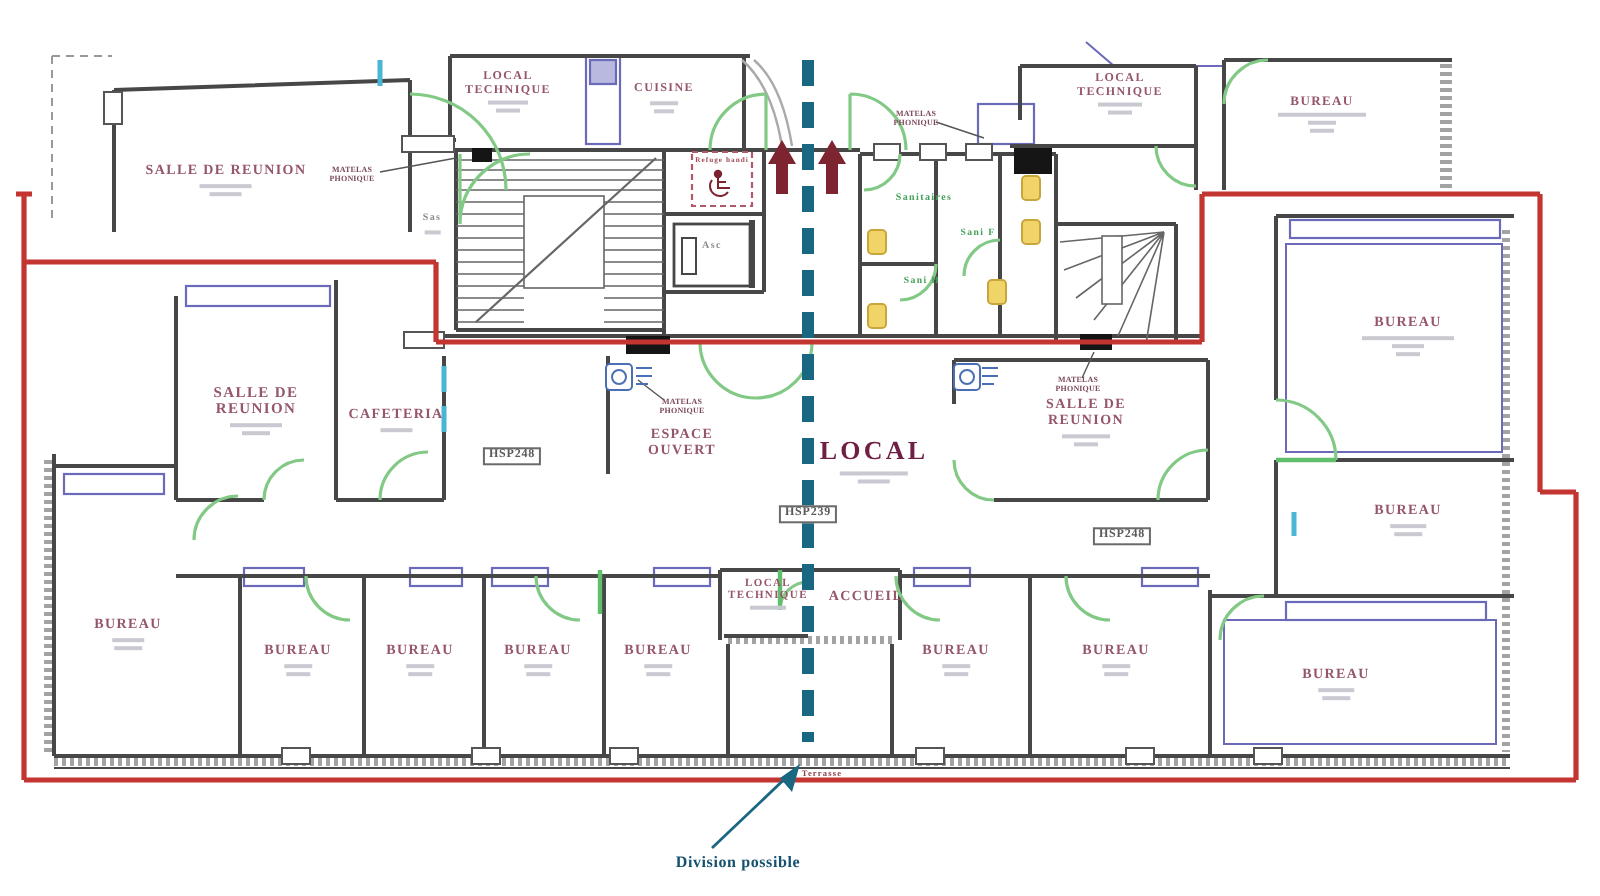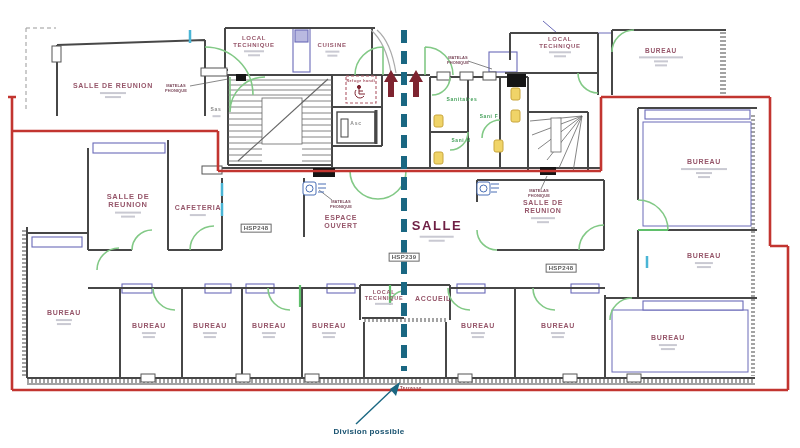--- a/index.html
+++ b/index.html
@@ -1,17 +1,17 @@
 <!DOCTYPE html>
 <html><head>
 <meta charset="utf-8">
 <style>
   html,body{margin:0;padding:0;background:#fff}
   #plan{position:relative;width:800px;height:448px;background:#fff;overflow:hidden;
-        font-family:Liberation Sans, sans-serif}
+        font-family:Liberation Serif, serif}
   #plan svg{position:absolute;left:0;top:0}
   .lbl{position:absolute;transform:translate(-50%,-50%);display:flex;flex-direction:column;
        align-items:center;gap:1px;text-align:center;color:#96566a;font-weight:bold;
        line-height:1.12;letter-spacing:.7px;font-size:7px;white-space:nowrap;z-index:5}
   .wrap{white-space:normal}
   .b{display:block;height:2px;background:#c9c9d2;margin-top:1px}
   .lbl.tiny{font-size:5px;letter-spacing:.1px;color:#7c4a5c;
             transform:translate(-50%,-50%) scale(.8)}
   .lbl.grn{color:#44a05a}
   .lbl.gry{color:#8a8a8a;font-size:5px}
@@ -254,21 +254,21 @@
   <div class="lbl box" style="left:256px;top:228px">
     <span>HSP248</span>
   </div>
   <div class="lbl tiny wrap" style="left:341px;top:204px;width:34px">
     <span>MATELAS PHONIQUE</span>
   </div>
   <div class="lbl wrap" style="left:341px;top:222px;width:46px">
     <span>ESPACE OUVERT</span>
   </div>
   <div class="lbl heleos" style="left:437px;top:230px">
-    <span>SALLE</span>
+    <span>LOCAL</span>
     <i class="b" style="width:34px"></i>
       <i class="b" style="width:16px"></i>
   </div>
   <div class="lbl box" style="left:404px;top:257px">
     <span>HSP239</span>
   </div>
   <div class="lbl wrap" style="left:543px;top:211px;width:48px">
     <span>SALLE DE REUNION</span>
     <i class="b" style="width:24px"></i>
       <i class="b" style="width:12px"></i>

